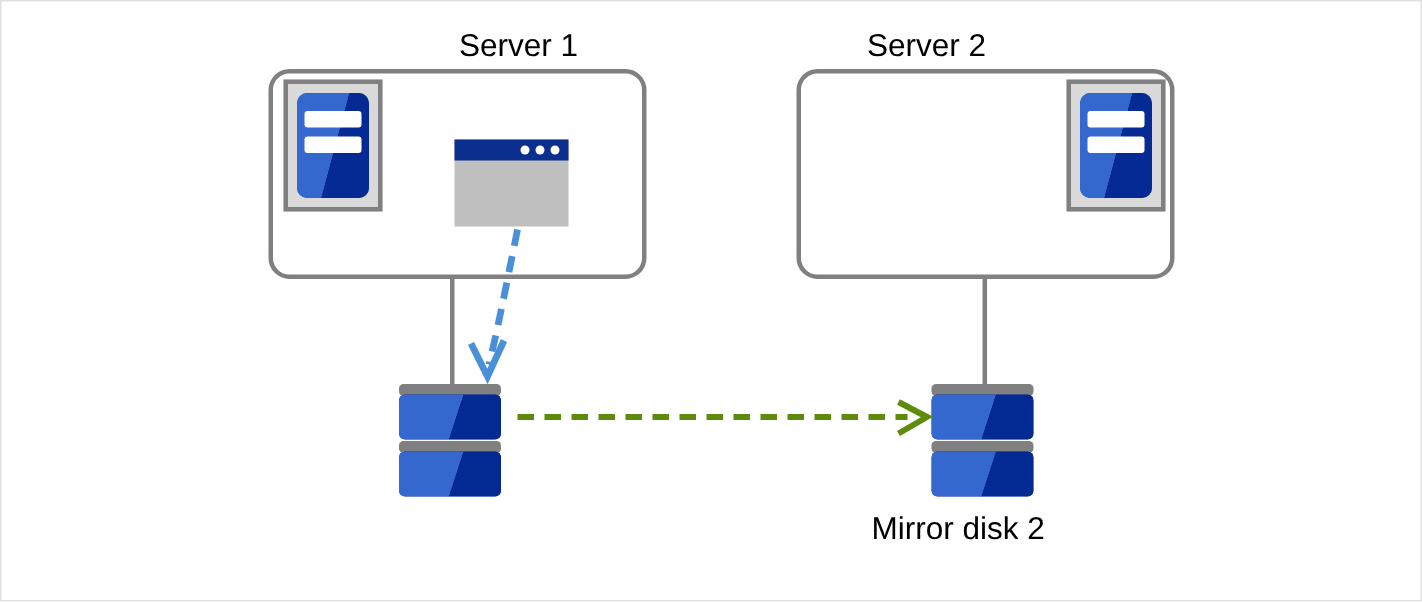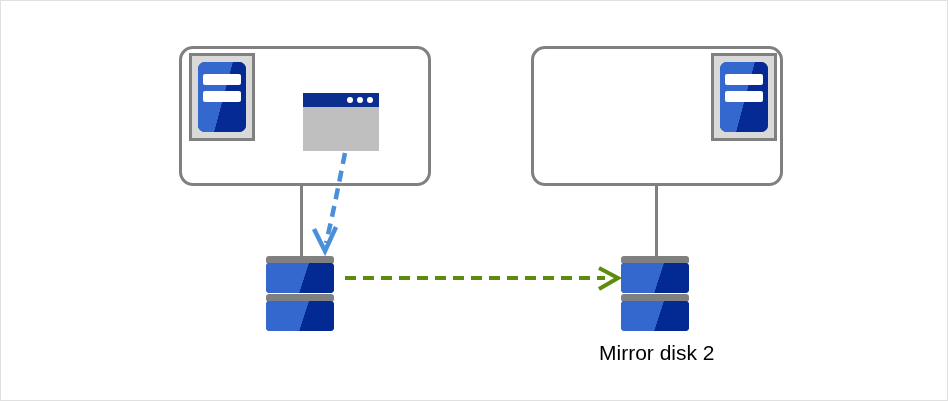--- a/index.html
+++ b/index.html
@@ -146,40 +146,42 @@
     width: 948px;
     height: 401px;
     pointer-events: none;
   }
 </style>
 </head>
 <body>
 
 <div id="canvas">
 
+  <div class="label title-label" style="left:305px; top:19px;">Server 1</div>
 
   <div class="server-box" style="left:178px; top:45px; width:252px; height:140px;"></div>
 
   <div class="server-icon" style="left:188px; top:52px; width:66px; height:88px;">
     <div class="chassis">
       <div class="sheen"></div>
     </div>
     <div class="bar b1"></div>
     <div class="bar b2"></div>
   </div>
 
 
   <div class="app-window" style="left:302px; top:92px; width:76px; height:58px;">
     <div class="titlebar">
       <div class="dot d1"></div>
       <div class="dot d2"></div>
       <div class="dot d3"></div>
     </div>
   </div>
 
+  <div class="label title-label" style="left:577px; top:19px;">Server 2</div>
 
   <div class="server-box" style="left:530px; top:45px; width:252px; height:140px;"></div>
 
   <div class="server-icon" style="left:710px; top:52px; width:66px; height:88px;">
     <div class="chassis">
       <div class="sheen"></div>
     </div>
     <div class="bar b1"></div>
     <div class="bar b2"></div>
   </div>
@@ -203,21 +205,21 @@
     <div class="platter-bar" style="top:0px;"></div>
     <div class="platter-body" style="top:7px;">
       <div class="sheen"></div>
     </div>
     <div class="platter-bar" style="top:38px;"></div>
     <div class="platter-body" style="top:45px;">
       <div class="sheen"></div>
     </div>
   </div>
 
-  <div class="label disk-label" style="left:598px; top:341px;">Mirror disk 2</div>
+  <div class="label disk-label" style="left:580px; top:341px;">Mirror disk 2</div>
 
   <svg class="overlay" viewBox="0 0 948 401" xmlns="http://www.w3.org/2000/svg">
 
     <g>
       <path d="M 344 152 C 336 192 330 222 325 242" stroke="#4a90d9" stroke-width="4.5" fill="none" stroke-dasharray="11 7" stroke-linecap="butt"></path>
       <path d="M 313 228 L 324 250 L 335 226" stroke="#4a90d9" stroke-width="4.5" fill="none" stroke-linecap="butt" stroke-linejoin="miter"></path>
     </g>
 
     <g>
       <path d="M 344 277 L 604 277" stroke="#5d8c0d" stroke-width="4" fill="none" stroke-dasharray="11 7" stroke-linecap="butt"></path>

